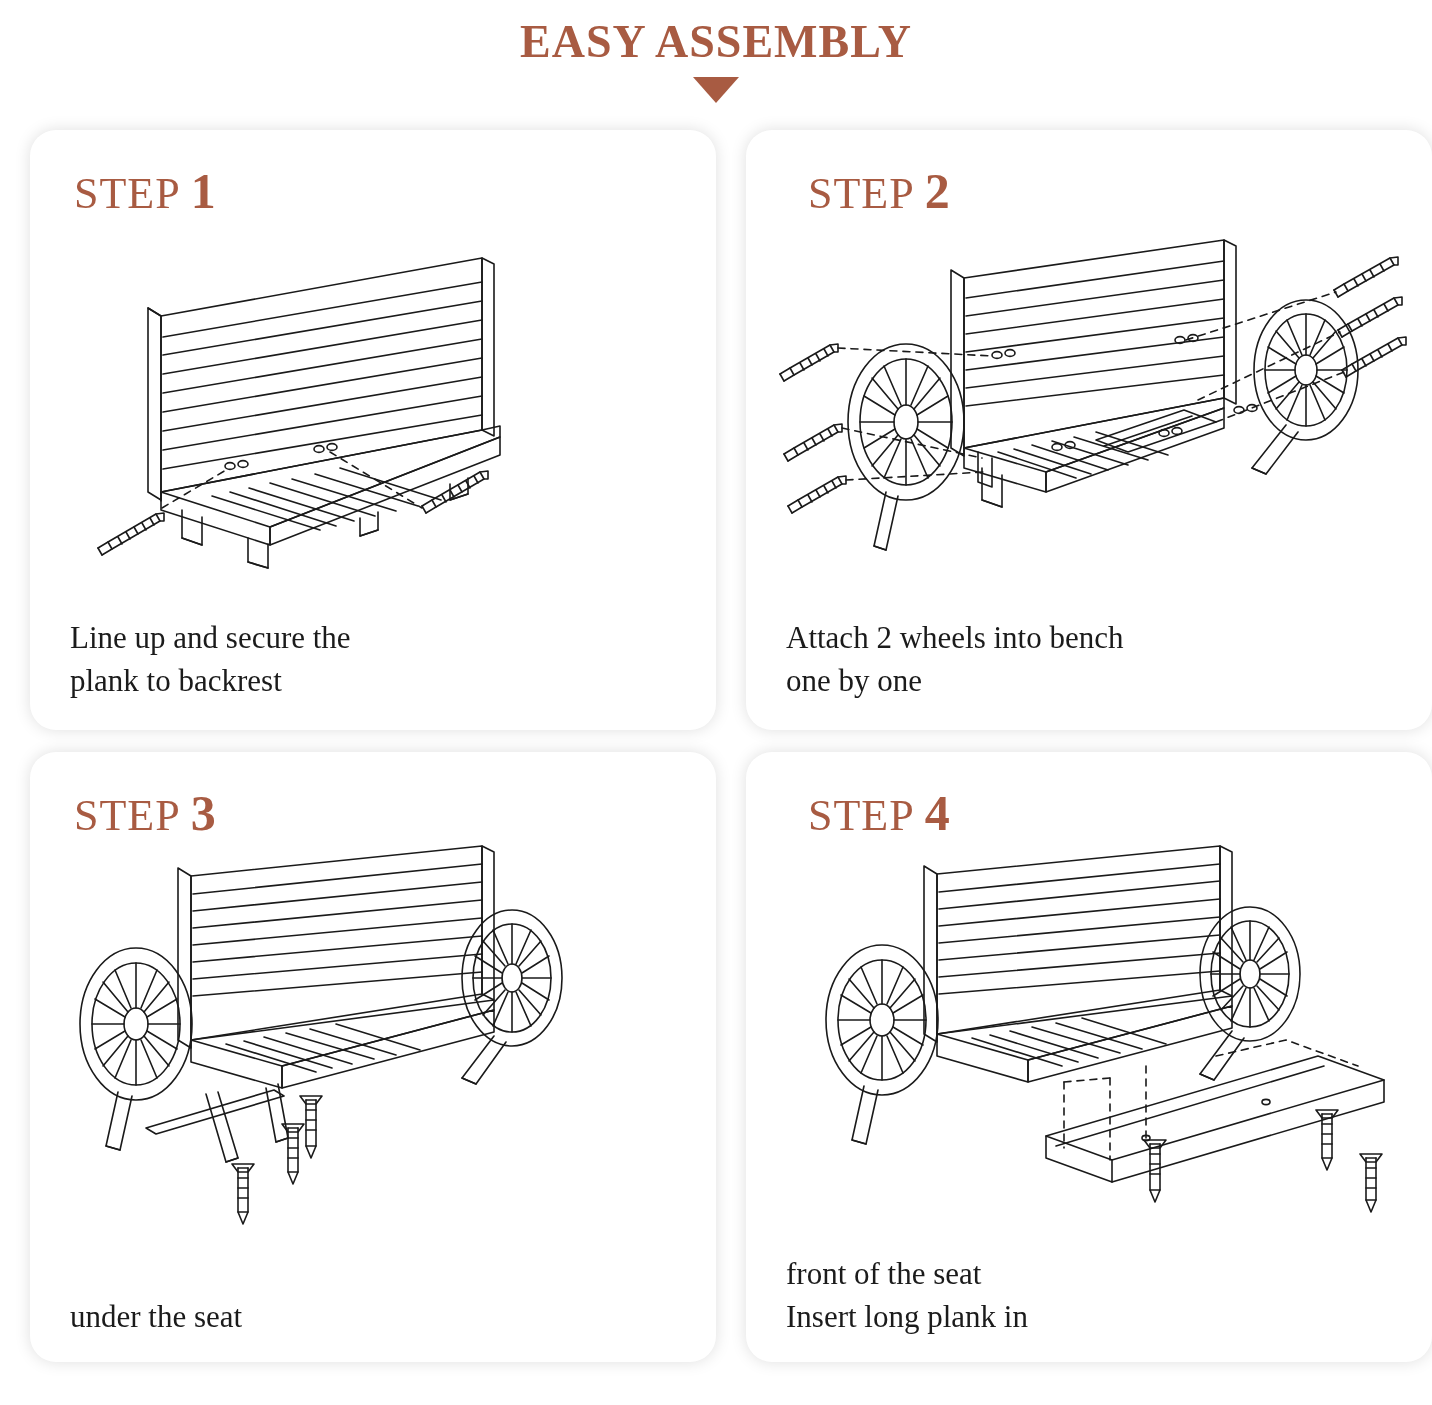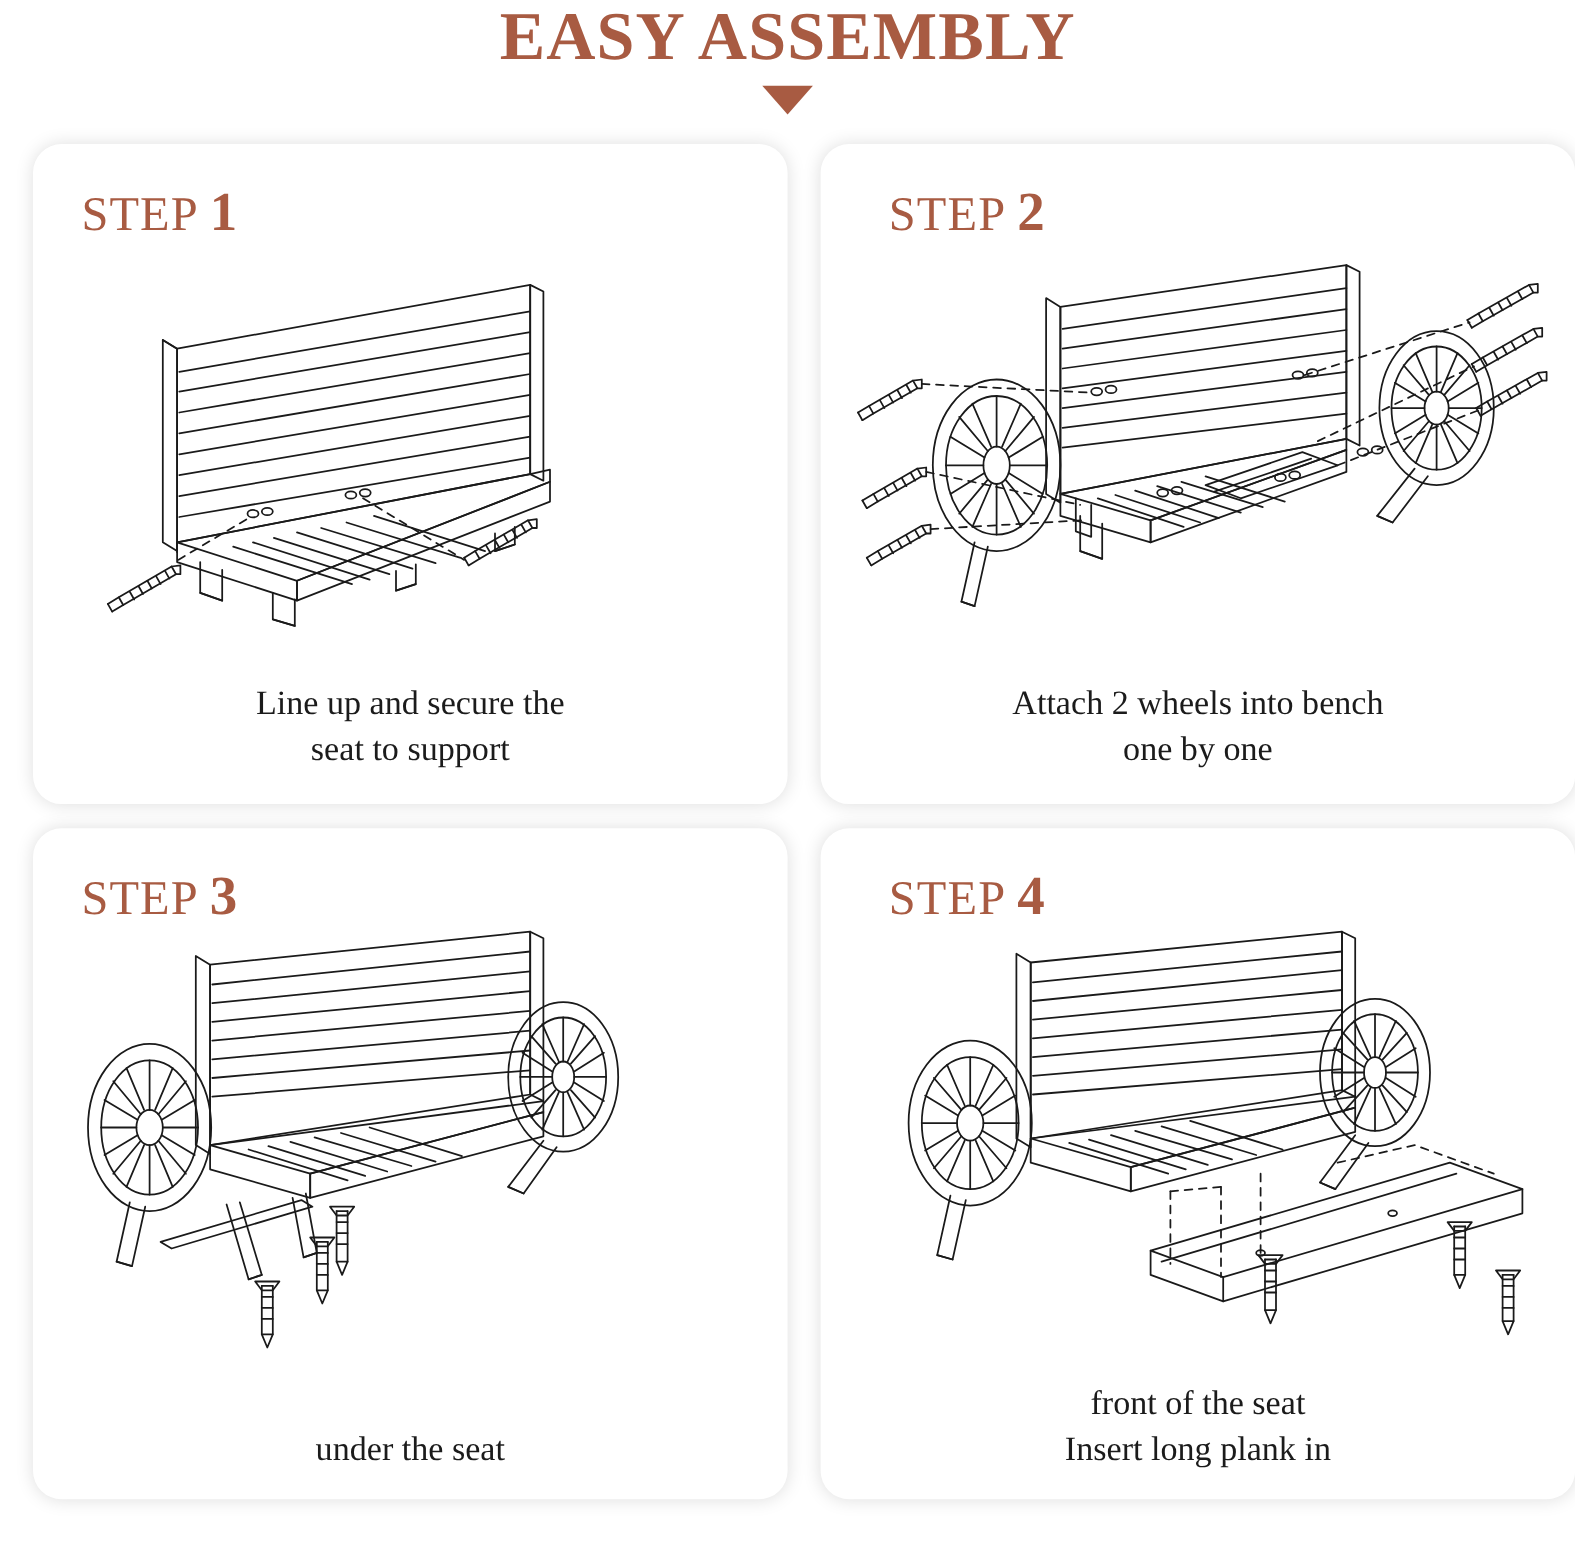--- a/index.html
+++ b/index.html
@@ -17,25 +17,25 @@
     position: relative;
     width: 1432px;
     height: 1405px;
     background: #ffffff;
     box-sizing: border-box;
   }
   .title {
     text-align: center;
     font-family: "Liberation Serif", serif;
     font-weight: bold;
-    font-size: 62px;
+    font-size: 46px;
     letter-spacing: 1px;
     color: #a85b42;
     margin: 0;
-    padding-top: 2px;
+    padding-top: 18px;
     line-height: 1.05;
   }
   .caret-wrap {
     display: flex;
     justify-content: center;
     align-items: center;
     height: 40px;
     margin-top: 4px;
   }
   .caret {
@@ -81,21 +81,20 @@
     right: 0;
     top: 70px;
     height: 390px;
   }
   .art svg { display: block; width: 100%; height: 100%; }
   .caption {
     position: absolute;
     left: 40px;
     right: 40px;
     bottom: 28px;
-    text-align: center;
     font-family: "Liberation Serif", serif;
     font-size: 31px;
     line-height: 1.38;
     color: #1b1b1b;
   }
   .card-3 .caption, .card-4 .caption { bottom: 24px; }
   .card-3 .art, .card-4 .art { top: 76px; height: 420px; }
 </style>
 </head>
 <body>
@@ -180,21 +179,21 @@
               <path d="M444 276 L448 283"></path>
             <path d="M450 272 L458 271 L458 279 L454 279 Z"></path>
           </g>
 
           <path d="M132 308 L196 270" stroke-dasharray="7 6"></path>
           <path d="M300 252 L392 308" stroke-dasharray="7 6"></path>
         </svg>
       </div>
       <div class="caption">
         <div>Line up and secure the</div>
-        <div>seat to support</div>
+        <div>plank to backrest</div>
       </div>
     </div>
 
     <div class="card card-2">
       <div class="step-label indent">
         <span class="word">STEP</span><span class="num">2</span>
       </div>
       <div class="art">
         <svg viewBox="0 0 686 390" xmlns="http://www.w3.org/2000/svg" fill="none" stroke="#1a1a1a" stroke-width="1.6" stroke-linejoin="round" stroke-linecap="round">
 

